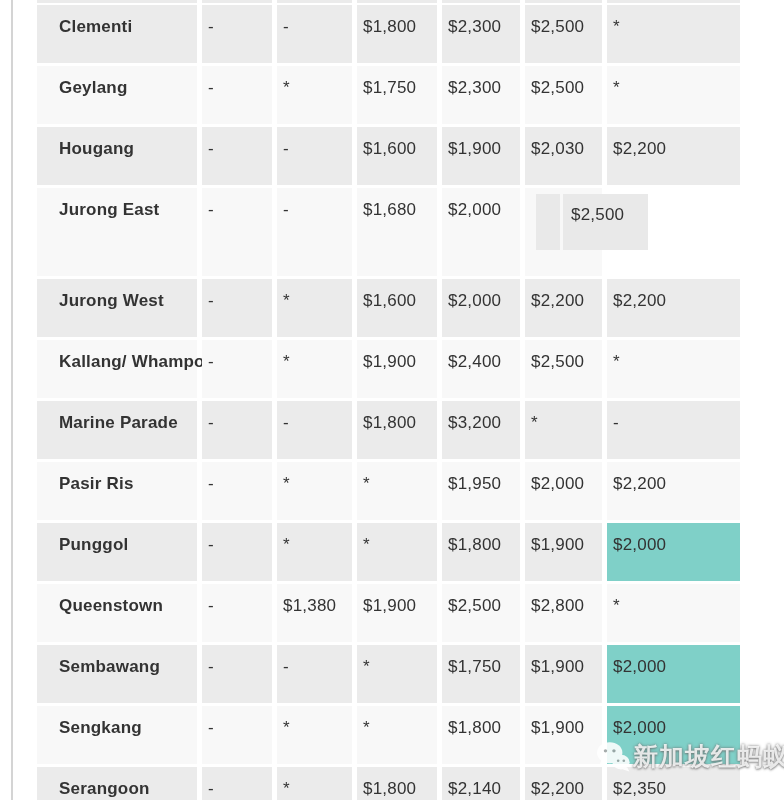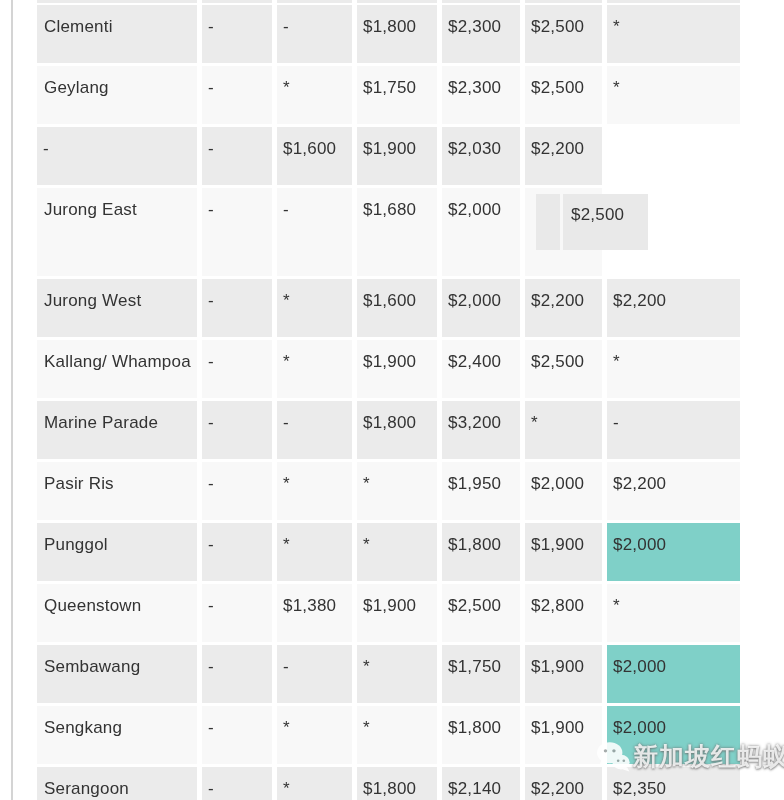--- a/index.html
+++ b/index.html
@@ -37,21 +37,21 @@
   .cell {
     position: relative;
     background: var(--row-white, #f8f8f8);
     padding: 12px 4px 0 6px;
     font-size: 17px;
     color: var(--text, #333333);
     letter-spacing: 0.2px;
     white-space: nowrap;
     overflow: visible;
   }
-  .cell.town { padding-left: 7px; }
+  .cell.town { padding-left: 22px; font-weight: bold; }
   .row.gray .cell { background: var(--row-gray, #ebebeb); }
   .cell.teal { background: var(--teal, #7fd0c8) !important; }
   
   .popup { display: none; }
   .popup.show {
     display: flex;
     position: absolute; top: 6px; left: 11px;
     gap: 3px;
   }
   .popup .pbox-narrow {
@@ -108,20 +108,21 @@
     <div class="cell">-</div>
     <div class="cell">*</div>
     <div class="cell">$1,750</div>
     <div class="cell">$2,300</div>
     <div class="cell">$2,500</div>
     <div class="cell">*
       
     </div>
   </div>
     <div class="row gray">
+    <div class="cell town">Hougang</div>
     <div class="cell">-</div>
     <div class="cell">-</div>
     <div class="cell">$1,600</div>
     <div class="cell">$1,900</div>
     <div class="cell">$2,030</div>
     <div class="cell">$2,200
       
     </div>
   </div>
     <div class="row white tall">

